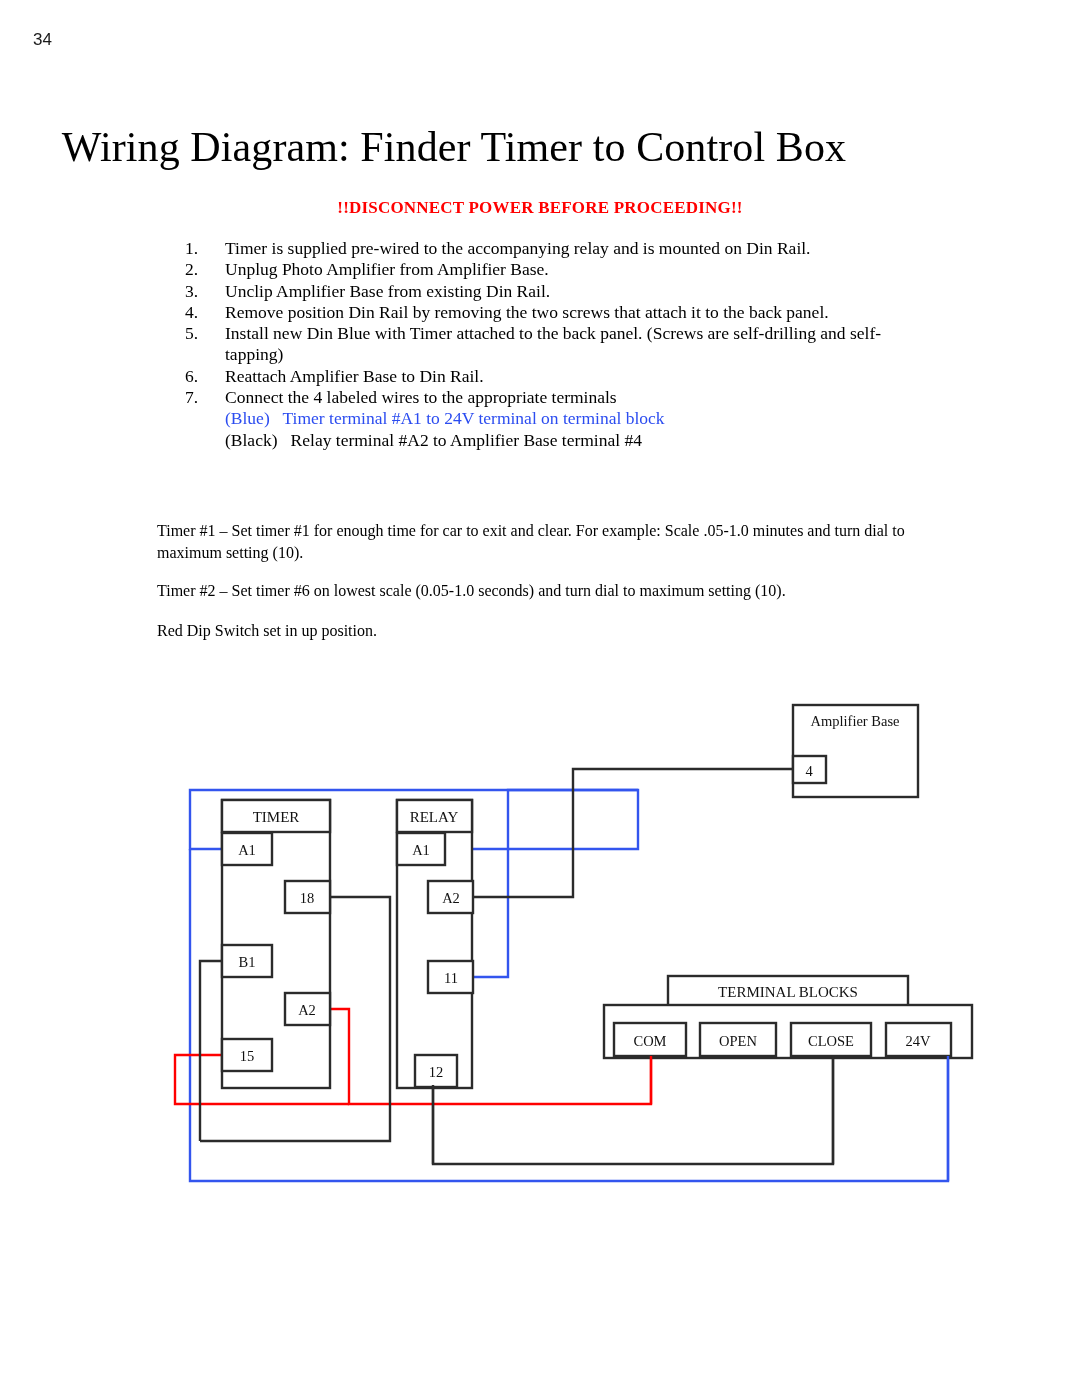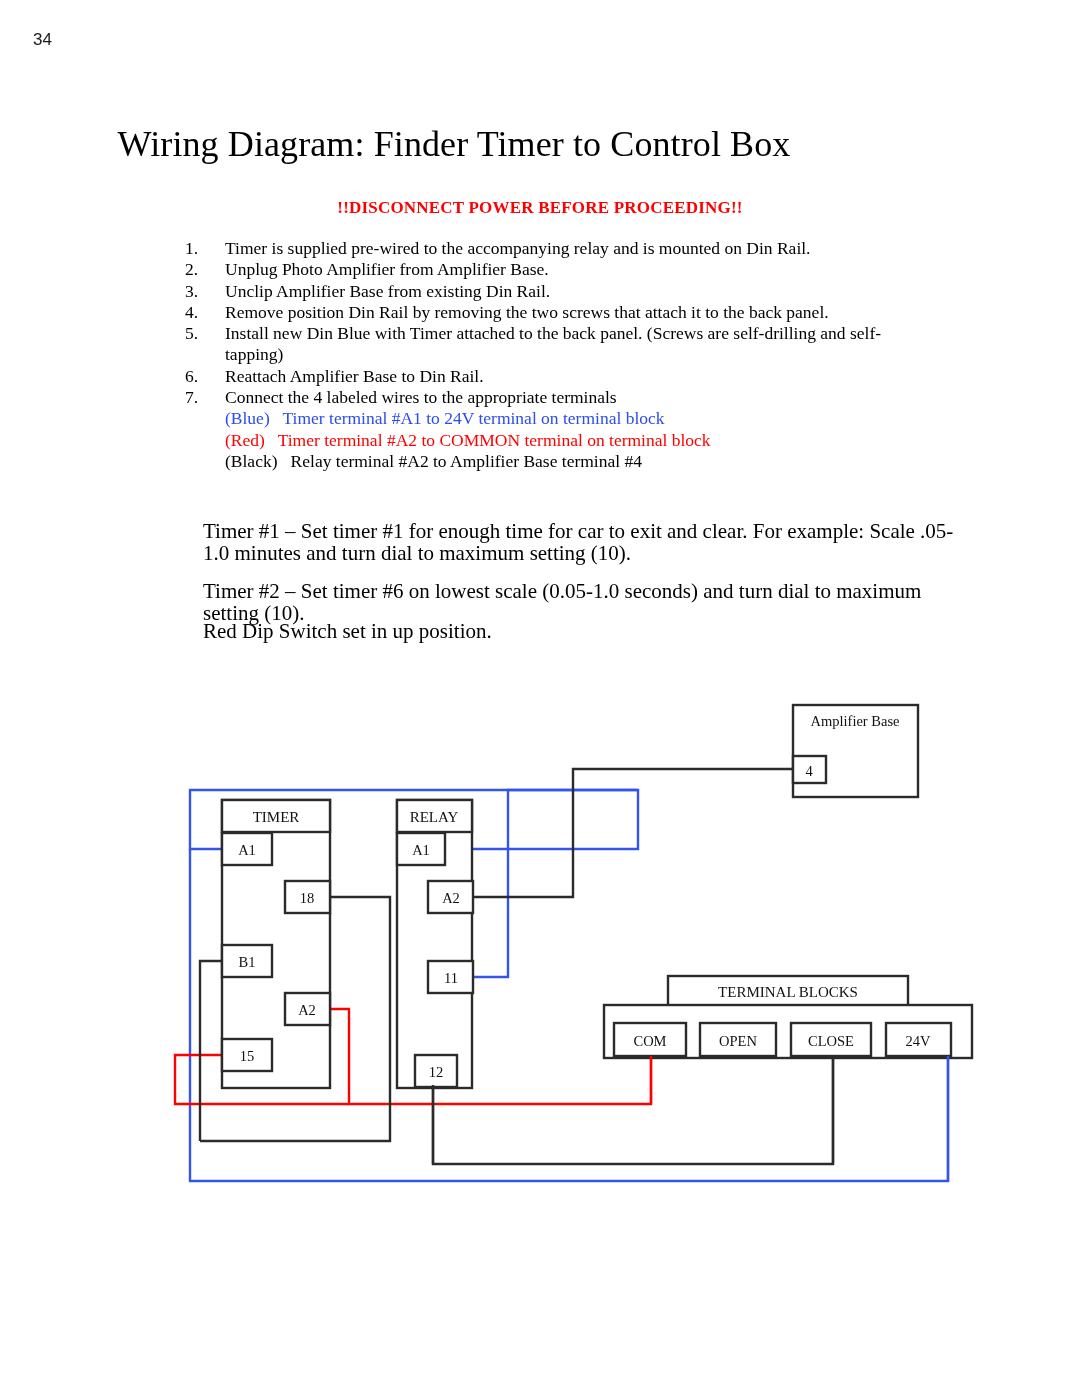--- a/index.html
+++ b/index.html
@@ -26,21 +26,21 @@
     color: #1a1a1a;
   }
 
   
   .doc-title {
     position: absolute;
     left: 0;
     top: 123px;
     width: 908px;
     text-align: center;
-    font-size: 36px;
+    font-size: 42px;
     font-weight: normal;
     letter-spacing: 0.1px;
     color: #000;
   }
 
   
   .warning {
     position: absolute;
     left: 0;
     top: 198px;
@@ -82,23 +82,22 @@
   .sub-line { white-space: nowrap; }
   .c-black { color: #000000; }
   .c-blue  { color: #2b4cf0; }
   .c-red   { color: #ff0000; }
 
   
   .para {
     position: absolute;
     left: 157px;
     width: 760px;
-    font-size: 21px;
+    font-size: 16px;
     line-height: 22px;
-    margin-left: 46px;
   }
   .para-1 { top: 520px; }
   .para-2 { top: 580px; }
   .para-3 { top: 620px; }
 
   
   .diagram {
     position: absolute;
     left: 0;
     top: 0;
@@ -156,25 +155,20 @@
     <span class="step-num">7.</span>
     <span class="step-text">Connect the 4 labeled wires to the appropriate terminals</span>
   </div>
 
   <div class="sub-lines">
     <div class="sub-line c-blue">
       <span>(Blue)</span>
       <span>&nbsp;</span>
       <span>Timer terminal #A1 to 24V terminal on terminal block</span>
     </div>
-    <div class="sub-line c-red">
-      <span>(Red)</span>
-      <span>&nbsp;</span>
-      <span>Timer terminal #A2 to COMMON terminal on terminal block</span>
-    </div>
     <div class="sub-line c-black">
       <span>(Black)</span>
       <span>&nbsp;</span>
       <span>Relay terminal #A2 to Amplifier Base terminal #4</span>
     </div>
   </div>
 </div>
 
 <div class="para para-1">Timer #1 – Set timer #1 for enough time for car to exit and clear. For example: Scale .05-1.0 minutes and turn dial to maximum setting (10).</div>
 <div class="para para-2">Timer #2 – Set timer #6 on lowest scale (0.05-1.0 seconds) and turn dial to maximum setting (10).</div>

